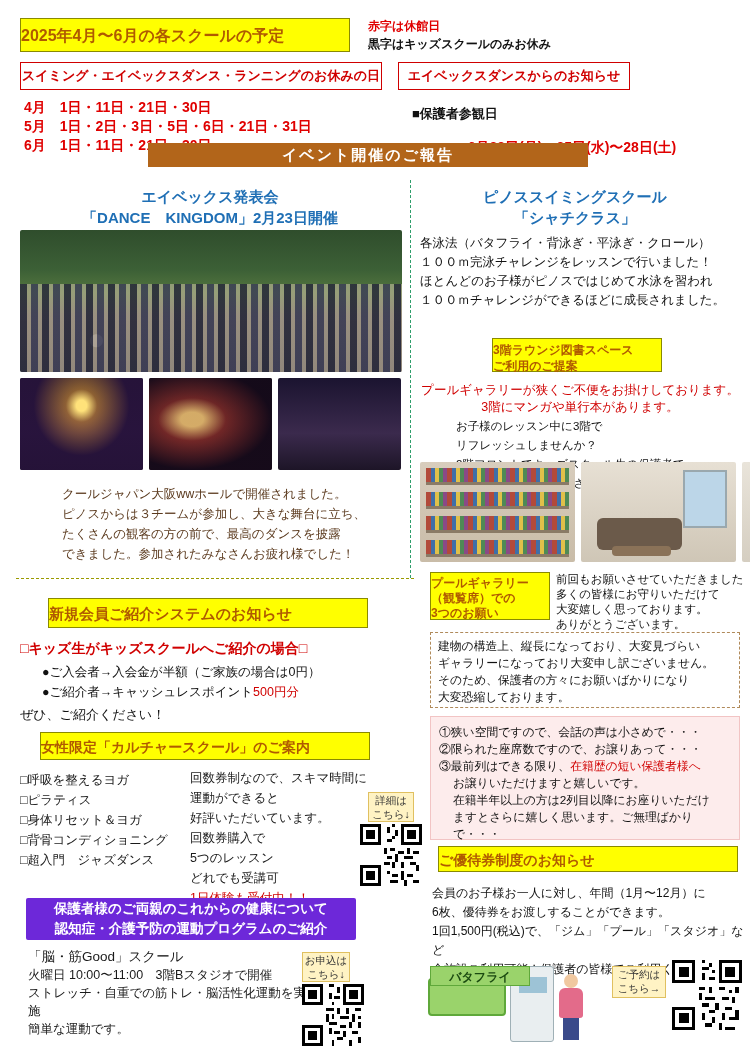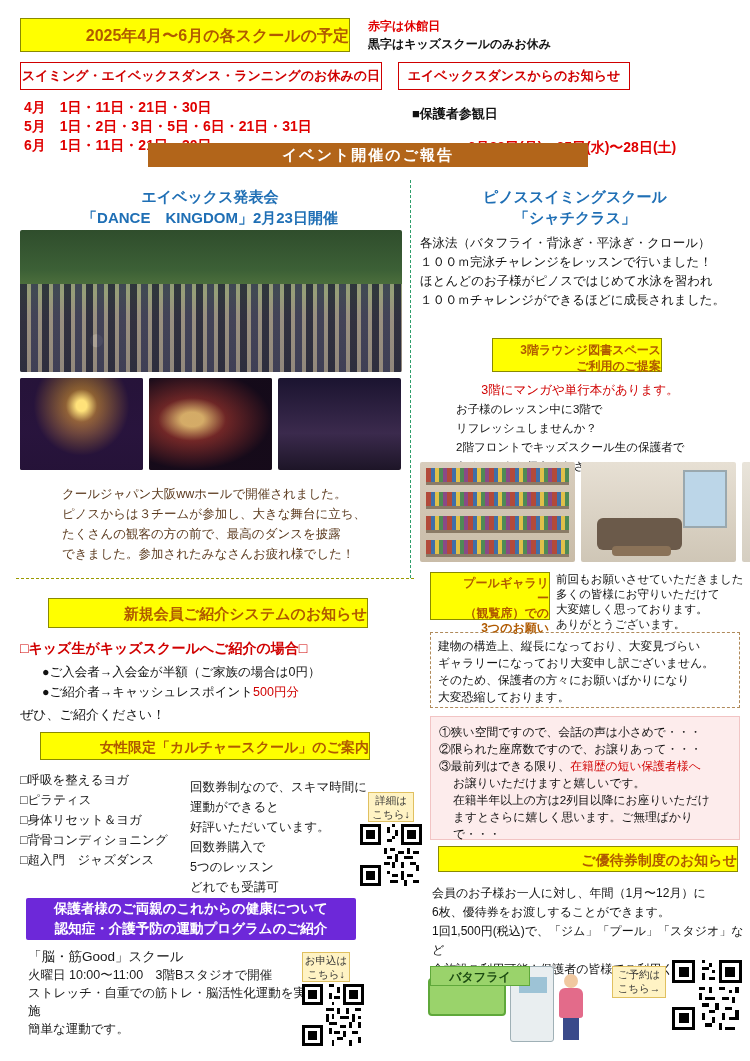--- a/index.html
+++ b/index.html
@@ -14,24 +14,23 @@
     position: relative;
     overflow: hidden;
   }
   .page { position: relative; width: 750px; height: 1061px; }
 
   
   .abs { position: absolute; }
   .yellow-band {
     background: #ffff00;
     border: 1px solid #8a8a00;
-    text-align: right;
+    text-align: left;
     font-weight: bold;
     color: #b05a00;
-    padding-left: 27px;
   }
   .red-box {
     border: 1.5px solid #d00000;
     background: #ffffff;
     color: #d00000;
     text-align: center;
     font-weight: bold;
   }
   .brown-band {
     background: #b2651a;
@@ -103,21 +102,21 @@
 
   
   #member-band { left: 48px; top: 598px; width: 320px; height: 30px; line-height: 30px; font-size: 15px; }
   #member-line1 { left: 20px; top: 640px; width: 400px; font-size: 14px; color: #d00000; font-weight: bold;}
   #member-b { left: 42px; top: 662px; width: 380px; font-size: 12.5px; line-height: 20px; color: #111; }
   #member-b .r { color:#d00000; }
   #member-last { left: 20px; top: 706px; font-size: 13px; color: #111; }
 
   #women-band { left: 40px; top: 732px; width: 330px; height: 28px; line-height: 28px; font-size: 14px; }
   #women-list { left: 20px; top: 770px; width: 170px; font-size: 12.5px; line-height: 20px; }
-  #women-right { left: 190px; top: 768px; width: 180px; font-size: 12.5px; line-height: 20px; margin-top: 9px; }
+  #women-right { left: 190px; top: 768px; width: 180px; font-size: 12.5px; line-height: 20px; }
   #women-right .red { color: #d00000; }
   #detail-chip { left: 368px; top: 792px; width: 46px; height: 30px; font-size: 10.5px; line-height: 14px; }
   #qr-1 { left: 360px; top: 824px; width: 62px; height: 62px; }
 
   #parents-band { left: 26px; top: 898px; width: 330px; height: 42px; line-height: 20px; padding-top: 1px; font-size: 13.5px; }
   #brain-text { left: 28px; top: 948px; width: 290px; font-size: 12.5px; line-height: 18px; }
   #brain-text .red { color: #d00000; font-size: 13px; }
   #apply-chip { left: 302px; top: 952px; width: 48px; height: 30px; font-size: 10.5px; line-height: 14px; }
   #qr-2 { left: 302px; top: 984px; width: 62px; height: 62px; }
 
@@ -252,20 +251,21 @@
 １００ｍ完泳チャレンジをレッスンで行いました！
 ほとんどのお子様がピノスではじめて水泳を習われ
 １００ｍチャレンジができるほどに成長されました。</div>
 
   <div class="abs yellow-band" id="lounge-band">
     <div>3階ラウンジ図書スペース</div>
     <div>ご利用のご提案</div>
   </div>
 
   <div class="abs" id="lounge-text">
+    <div>プールギャラリーが狭くご不便をお掛けしております。</div>
     <div>3階にマンガや単行本があります。</div>
     <span class="sub">お子様のレッスン中に3階で</span>
     <span class="sub">リフレッシュしませんか？</span>
     <span class="sub">2階フロントでキッズスクール生の保護者で</span>
     <span class="sub">あることをお伝えください。</span>
   </div>
 
   <div class="ph-row2">
     <div class="ph-med">
       <div class="photo p-books">

